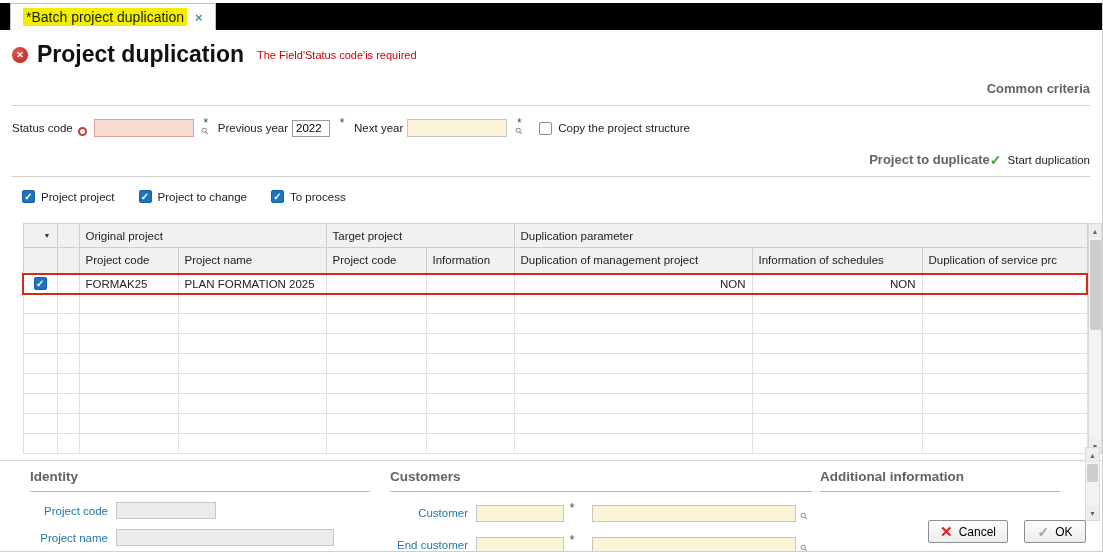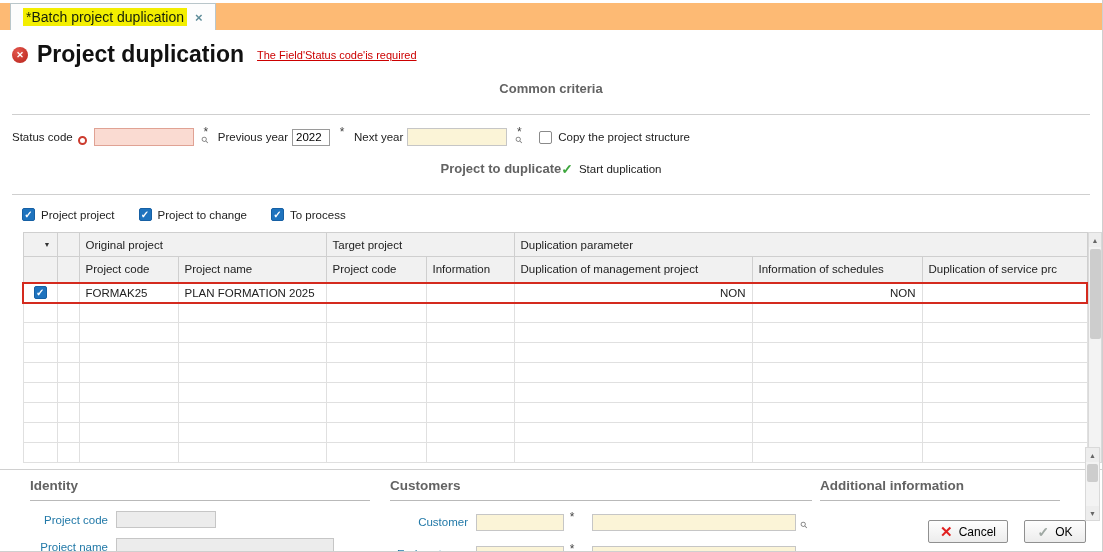--- a/index.html
+++ b/index.html
@@ -1,32 +1,32 @@
 <!DOCTYPE html>
 <html><head>
 <meta charset="utf-8">
 <style>
   *{box-sizing:border-box;margin:0;padding:0}
   html,body{width:1103px;height:552px;overflow:hidden}
   body{font-family:"Liberation Sans",sans-serif;font-size:12px;background:#fff;color:#222;position:relative;border-right:1px solid #cfcfcf;border-bottom:1px solid #cfcfcf}
 
   
-  .tab-bar{height:30px;background:#fdba74;border-top:3px solid #fff;display:flex;align-items:stretch}
+  .tab-bar{height:30px;background:#000000;border-top:3px solid #fff;display:flex;align-items:stretch}
   .tab{background:#fdfdfd;border:1px solid #b9c6ca;border-bottom:none;margin-left:10px;display:flex;align-items:center;gap:8px;padding:0 12px;cursor:pointer}
   .tab-title{background:#f3ee00;color:#17210a;font-size:14px;padding:1px 3px;white-space:nowrap}
   .tab-close{color:#5f8d99;font-weight:bold;font-size:13px;line-height:1;cursor:pointer}
 
   
   .page-header{display:flex;align-items:center;gap:9px;margin:11px 0 0 12px}
   .err-icon{width:16px;height:16px;border-radius:50%;background:radial-gradient(circle at 35% 30%,#e4574d,#b7231a);color:#fff;font-size:9px;font-weight:bold;display:flex;align-items:center;justify-content:center;flex:none}
   .page-title{font-size:23px;font-weight:bold;color:#111}
-  .err-link{color:#cc0000;font-size:11px;text-decoration:underline;cursor:pointer;margin-left:4px}
-
-  
-  .section-head{margin:13px 12px 0 12px;border-bottom:1px solid #cfcfcf;padding-bottom:18px;display:flex;justify-content:center;align-items:flex-end}
+  .err-link{color:#cc0000;font-size:11px;cursor:pointer;margin-left:4px}
+
+  
+  .section-head{margin:13px 12px 0 12px;border-bottom:1px solid #cfcfcf;padding-bottom:9px;display:flex;justify-content:flex-end;align-items:flex-end}
   .section-title{color:#636363;font-weight:bold;font-size:13px}
   .start-dup{display:flex;align-items:center;gap:6px;font-size:11.5px;color:#222;cursor:pointer}
   .green-check{color:#3da63d;font-weight:bold;font-size:14px;line-height:1}
 
   
   .criteria-row{display:flex;align-items:center;margin:11px 12px 0 12px;font-size:11.5px;gap:4px}
   .field{height:18px;border:1px solid #c6c6c6;font-size:11.5px;padding:0 3px;font-family:"Liberation Sans",sans-serif;background:#fff}
   .field.error{background:#fadbd2;border-color:#e0a294;width:100px}
   .field.req{background:#fbf4d7}
   .field.year{width:38px;border-color:#9a9a9a;height:17px}
@@ -39,21 +39,21 @@
   .gap-l{margin-left:8px}
 
   
   .checkbox{width:13px;height:13px;border:1px solid #8a8a8a;background:#fff;display:inline-flex;align-items:center;justify-content:center;border-radius:2px;flex:none;cursor:pointer}
   .checkbox.checked{background:#1e73be;border-color:#1660a4}
   .checkbox.checked .ck{color:#fff;font-size:10px;font-weight:bold;line-height:1}
   .filter-row{display:flex;align-items:center;gap:24px;margin:13px 0 8px 22px;font-size:11.5px}
   .filter-item{display:flex;align-items:center;gap:6px}
 
   
-  .table-wrap{display:flex;margin:11px 0 0 22px}
+  .table-wrap{display:flex;margin:20px 0 0 22px}
   .grid{border-collapse:collapse;table-layout:fixed;width:1064px;font-size:11.5px;background:#fff;border:1px solid #b5b5b5}
   .grid th,.grid td{border:1px solid #e0e0e0;padding:0 6px;overflow:hidden;white-space:nowrap;text-align:left;vertical-align:middle}
   .grid thead th{background:#f1f1f1;font-weight:normal;color:#222;border-color:#cfcfcf}
   .group-row th{height:24px}
   .cols-row th{height:26px}
   .grid td{height:20px}
   .filter-caret{display:block;text-align:right;font-size:7px;color:#333;cursor:pointer}
   tr.selected td{border-top:2px solid #d42a1e;border-bottom:2px solid #d42a1e}
   tr.selected td:first-child{border-left:2px solid #d42a1e}
   tr.selected td:last-child{border-right:2px solid #d42a1e}

